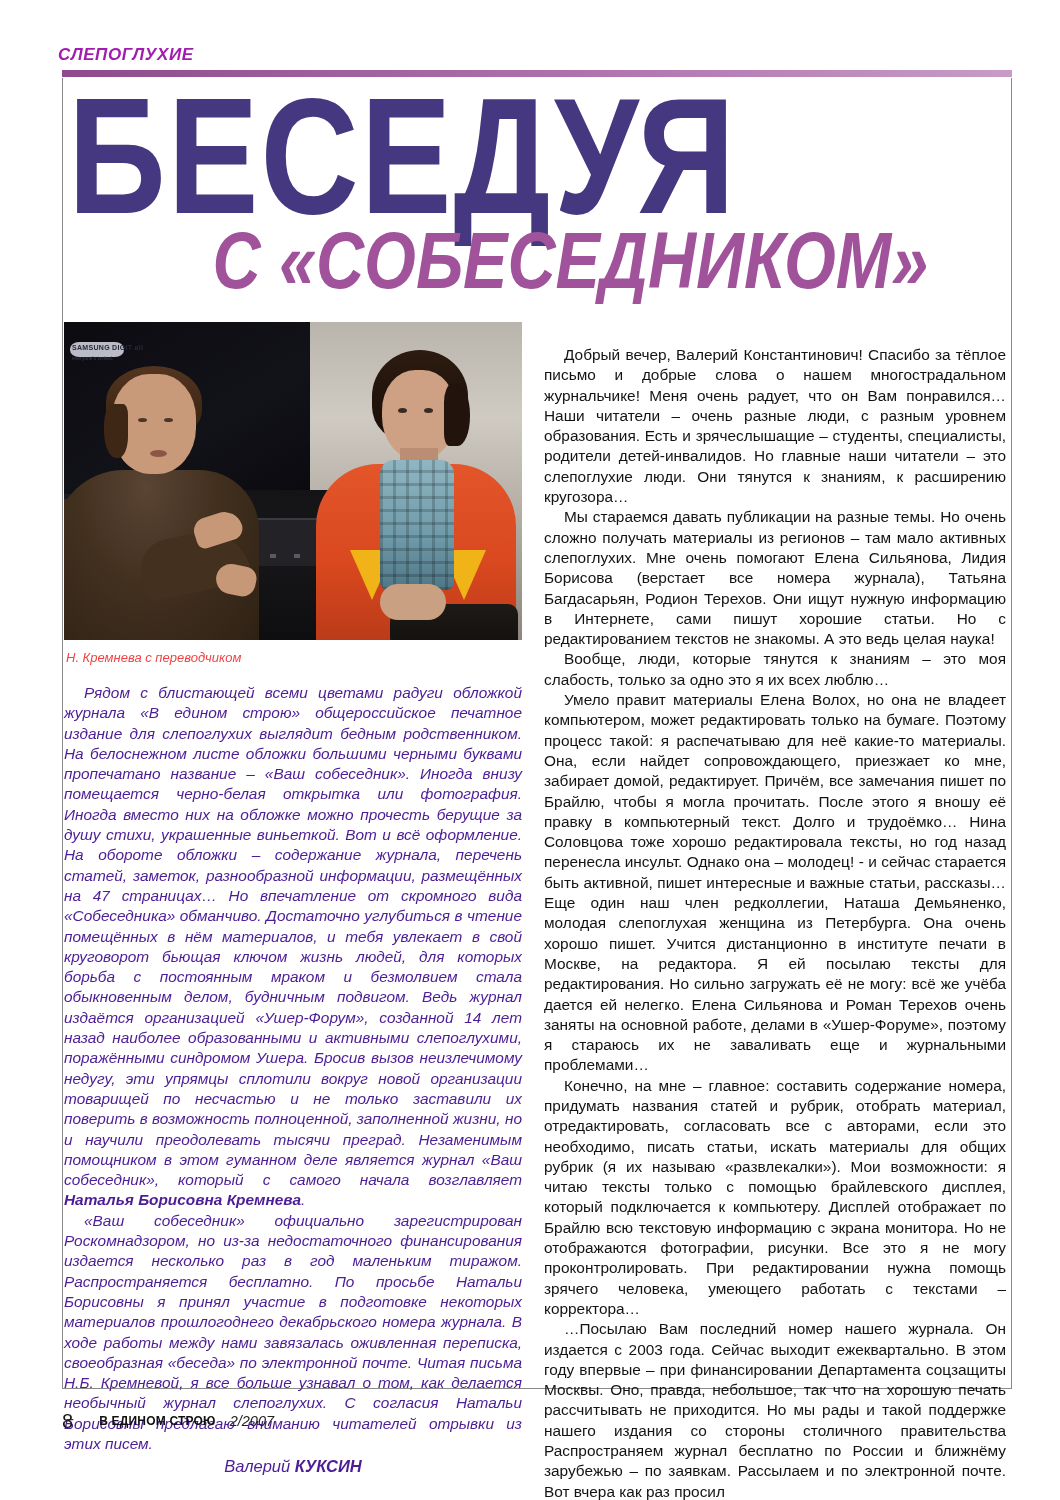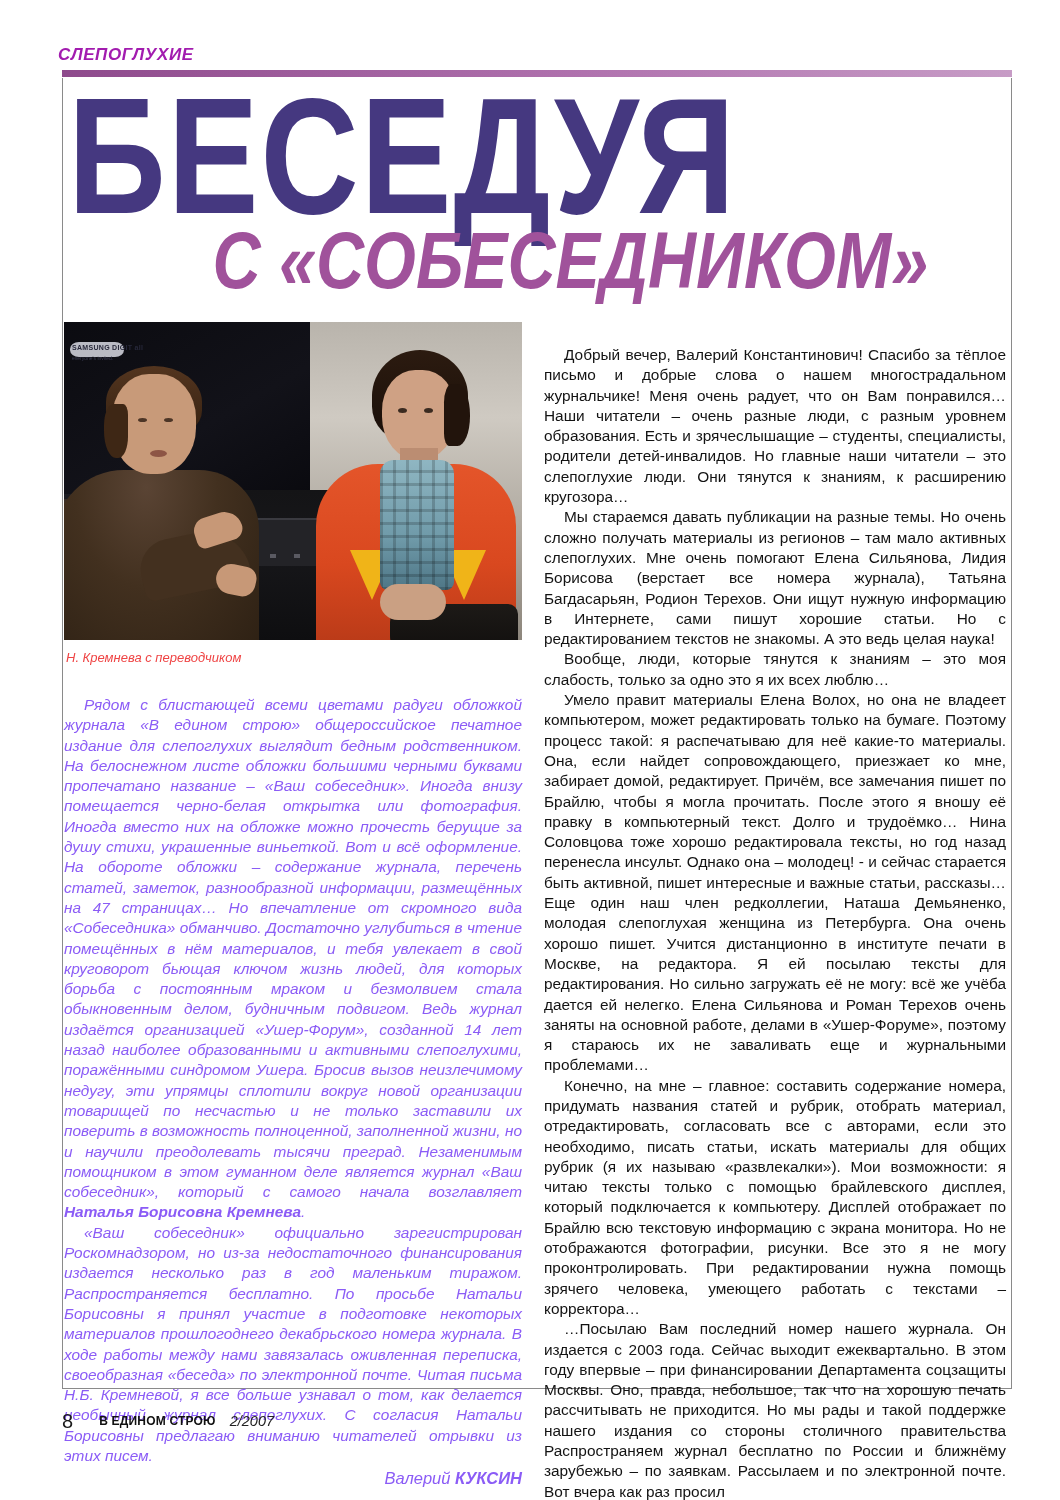--- a/index.html
+++ b/index.html
@@ -404,24 +404,23 @@
   
   .col-left {
     position: absolute;
     left: 64px;
     top: 683px;
     width: 458px;
     font-family: "Liberation Sans", sans-serif;
     font-style: italic;
     font-size: 15.4px;
     line-height: 20.3px;
-    color: #8b5cf6;
+    color: #4c1d95;
     text-align: justify;
     text-justify: inter-word;
-    margin-top: 12px;
   }
   .col-right {
     position: absolute;
     left: 544px;
     top: 345px;
     width: 462px;
     font-family: "Liberation Sans", sans-serif;
     font-size: 15.4px;
     line-height: 20.3px;
     color: #131313;
@@ -429,21 +428,21 @@
     text-justify: inter-word;
   }
   .col-left p, .col-right p {
     margin: 0;
     text-indent: 20px;
   }
   .name-bold { font-weight: bold; }
 
   .byline {
     margin-top: 2px;
-    text-align: right;
+    text-align: center;
     font-style: italic;
     font-size: 16.5px;
   }
   .byline b { font-weight: bold; font-style: italic; }
 
   
   .footer {
     position: absolute;
     left: 62px;
     top: 1406px;

